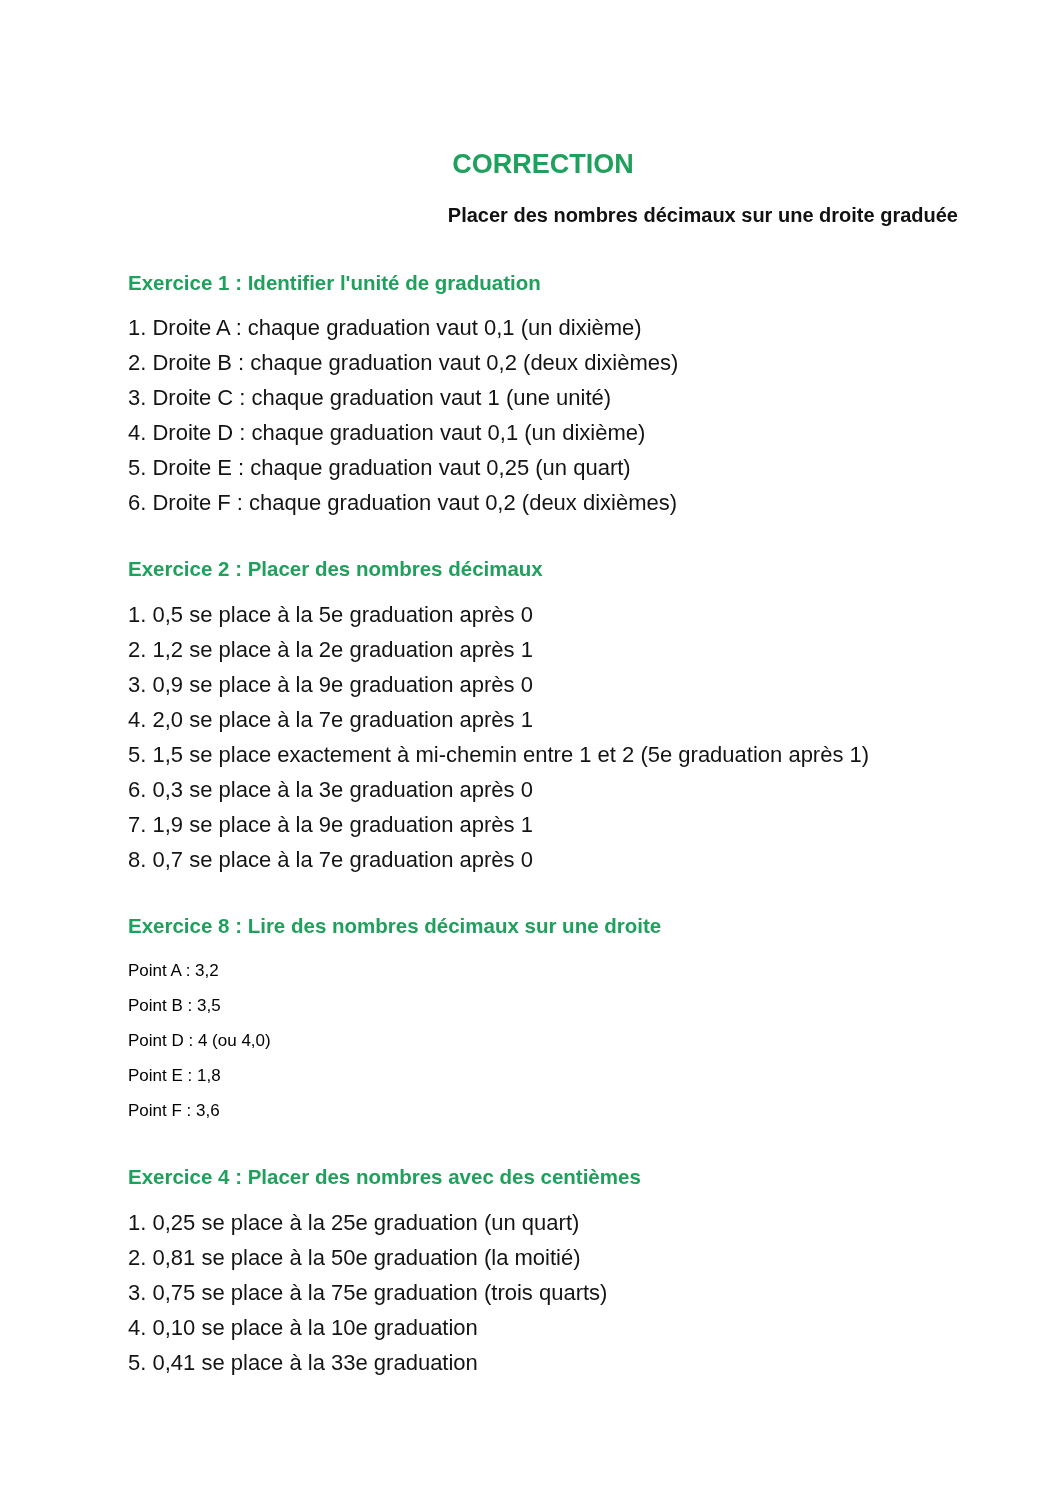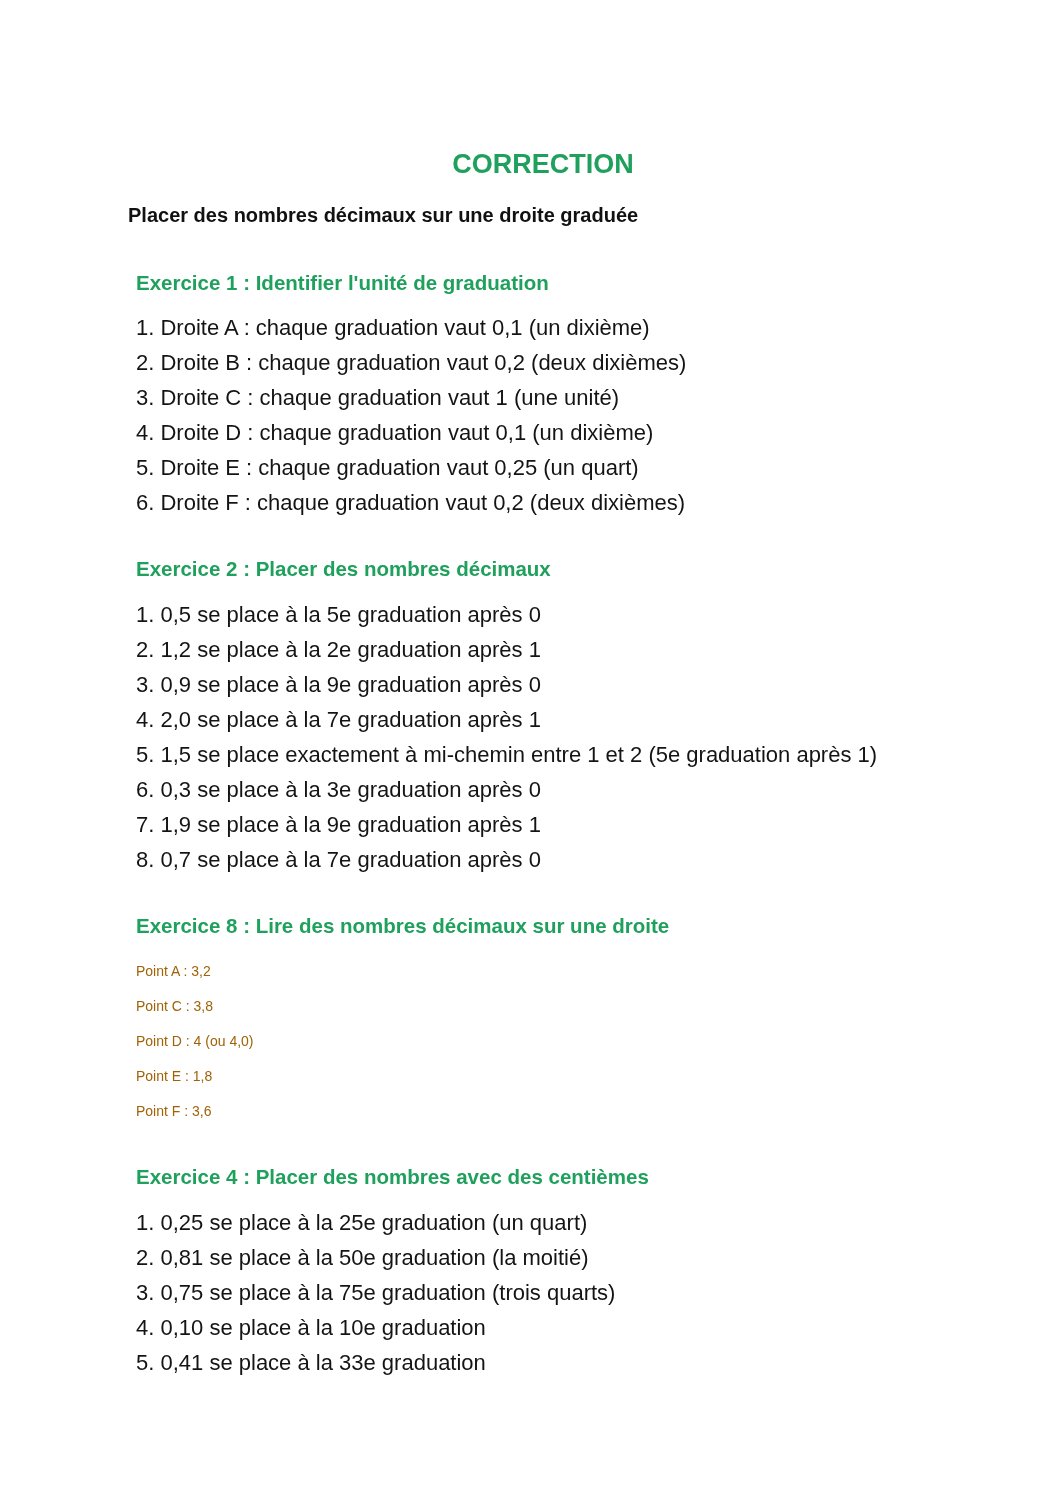--- a/index.html
+++ b/index.html
@@ -23,26 +23,26 @@
     font-weight: bold;
     color: #1fa05c;
     text-align: center;
     margin: 0;
     line-height: 1.1;
   }
   .doc-subtitle {
     font-size: 20px;
     font-weight: bold;
     color: #111111;
-    text-align: left;
+    text-align: right;
     margin: 24px 0 0 0;
     line-height: 1.15;
   }
   .section {
-    margin: 8px;
+    margin: 0;
   }
   .section-heading {
     font-size: 20.5px;
     font-weight: bold;
     color: #1fa05c;
     margin: 44px 0 24px 0;
     line-height: 1.15;
   }
   ol.answer-list {
     list-style: none;
@@ -58,24 +58,24 @@
     color: #141414;
   }
   ol.answer-list li::before {
     content: counter(item) ". ";
   }
   .plain-list {
     margin: 0;
     padding: 0;
   }
   .plain-list p {
-    font-size: 14px;
+    font-size: 17px;
     line-height: 20px;
     margin: 0 0 15px 0;
-    color: #a16207;
+    color: #000000;
   }
 </style>
 </head>
 <body>
 
 <div class="page">
 
   <h1 class="doc-title">CORRECTION</h1>
 
   <h2 class="doc-subtitle">Placer des nombres décimaux sur une droite graduée</h2>
@@ -103,21 +103,21 @@
         <li>0,3 se place à la 3e graduation après 0</li>
         <li>1,9 se place à la 9e graduation après 1</li>
         <li>0,7 se place à la 7e graduation après 0</li>
       </ol>
   </section>
 
   <section class="section">
     <h3 class="section-heading">Exercice 8 : Lire des nombres décimaux sur une droite</h3>
     <div class="plain-list">
         <p>Point A : 3,2</p>
-        <p>Point C : 3,8</p>
+        <p>Point B : 3,5</p>
         <p>Point D : 4 (ou 4,0)</p>
         <p>Point E : 1,8</p>
         <p>Point F : 3,6</p>
       </div>
   </section>
 
   <section class="section">
     <h3 class="section-heading">Exercice 4 : Placer des nombres avec des centièmes</h3>
     <ol class="answer-list">
         <li>0,25 se place à la 25e graduation (un quart)</li>

